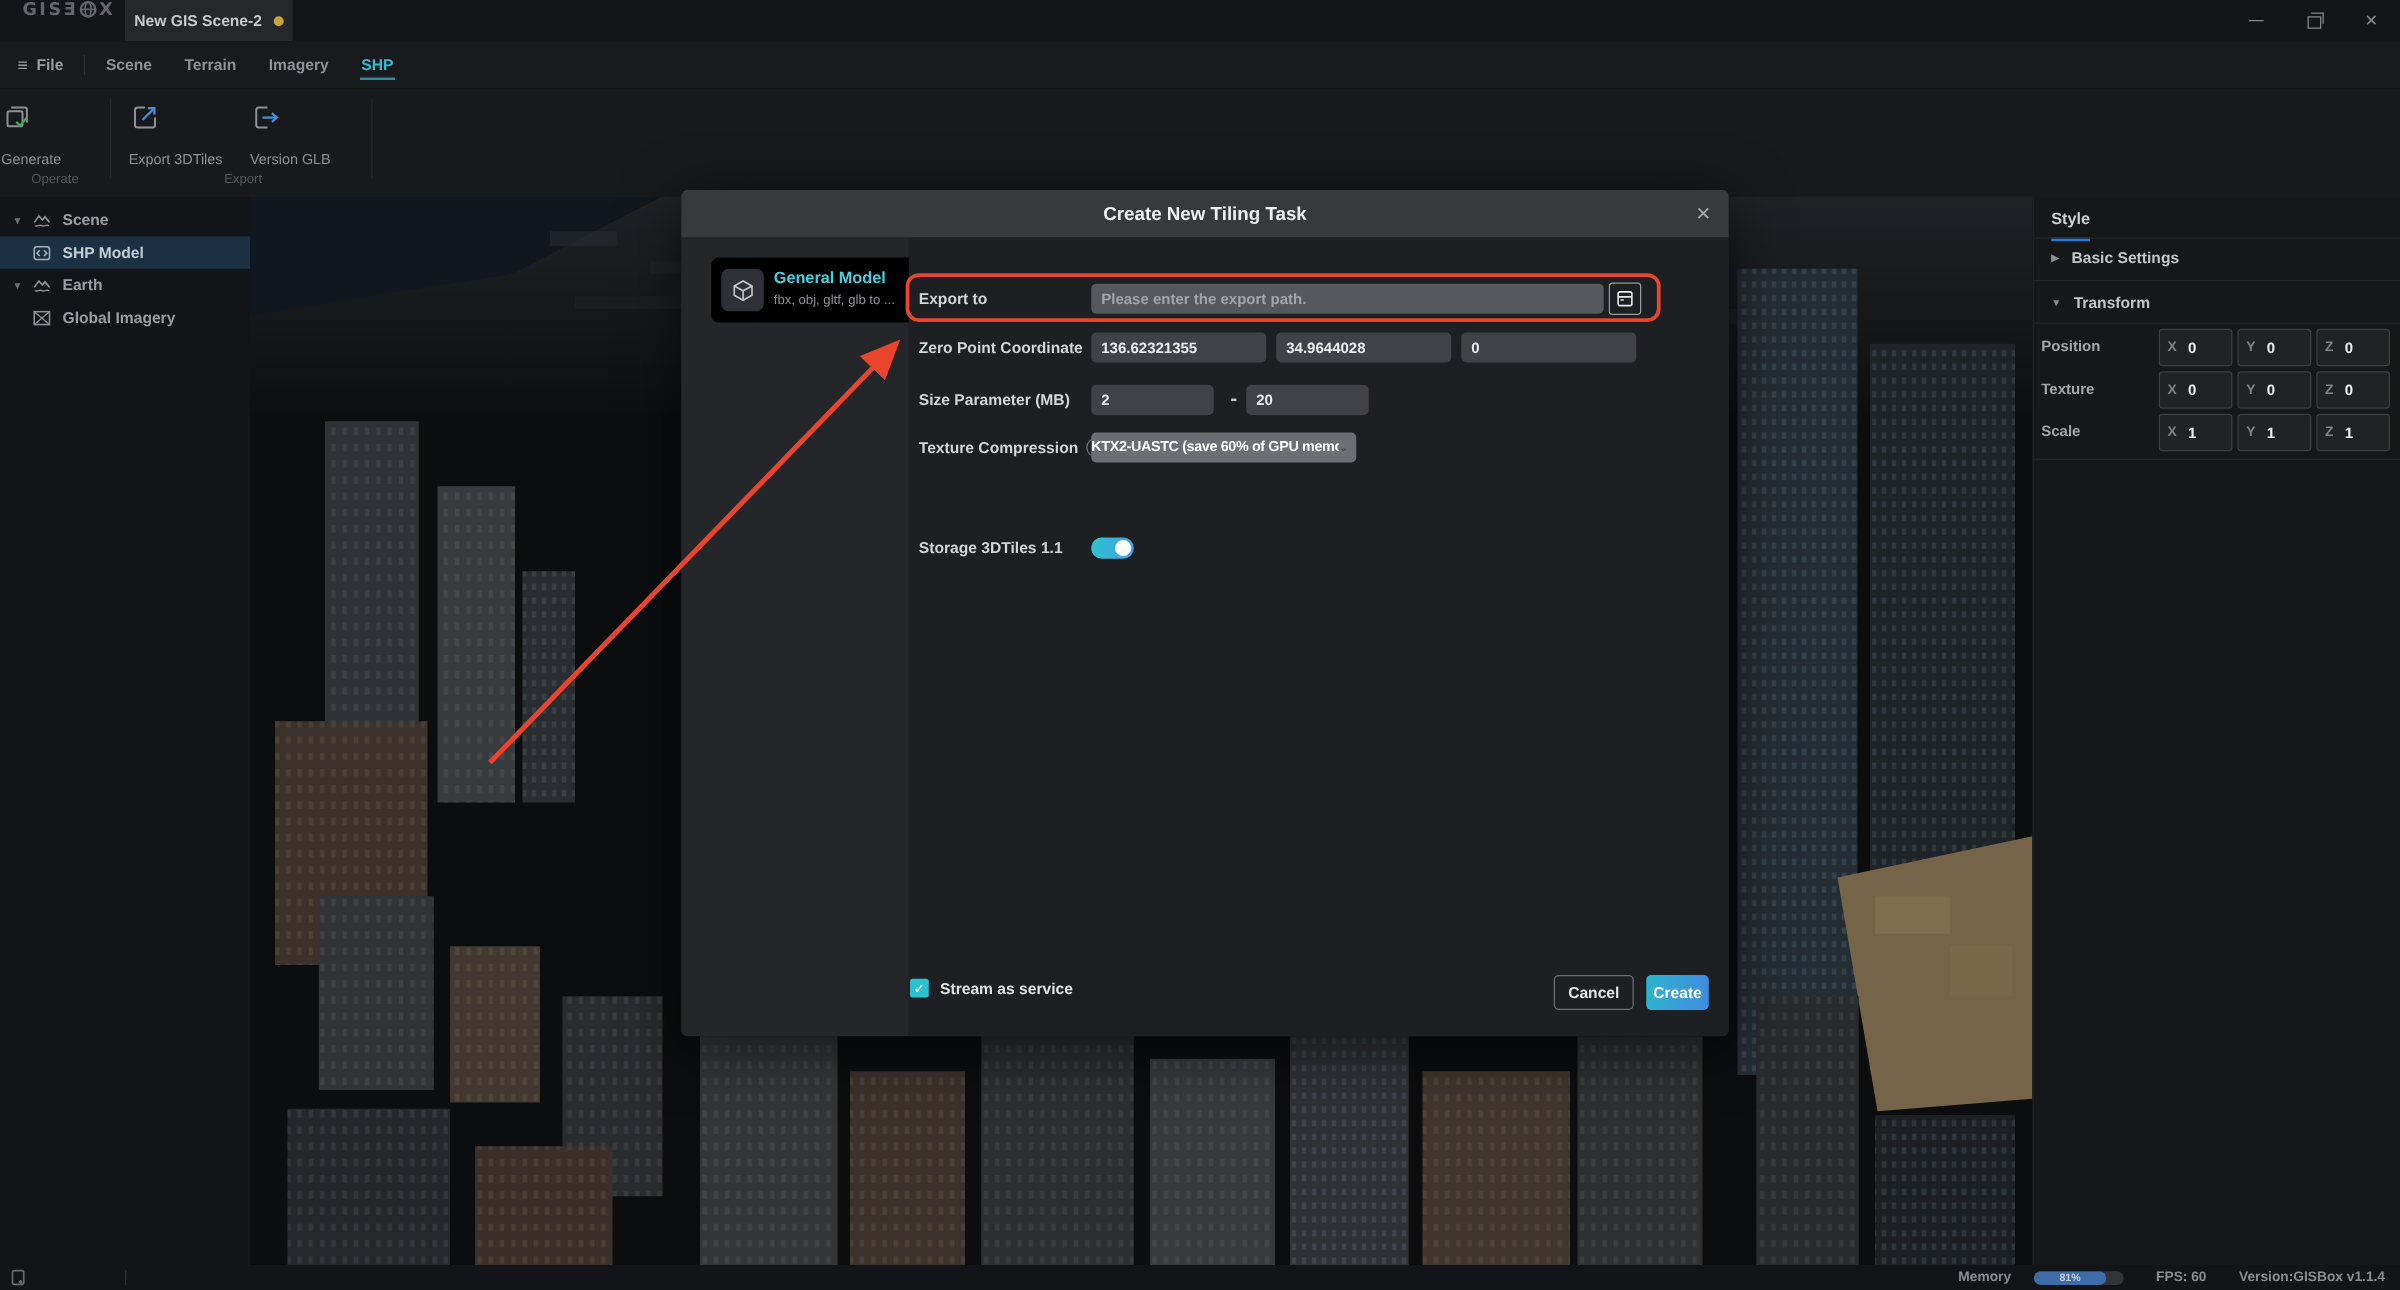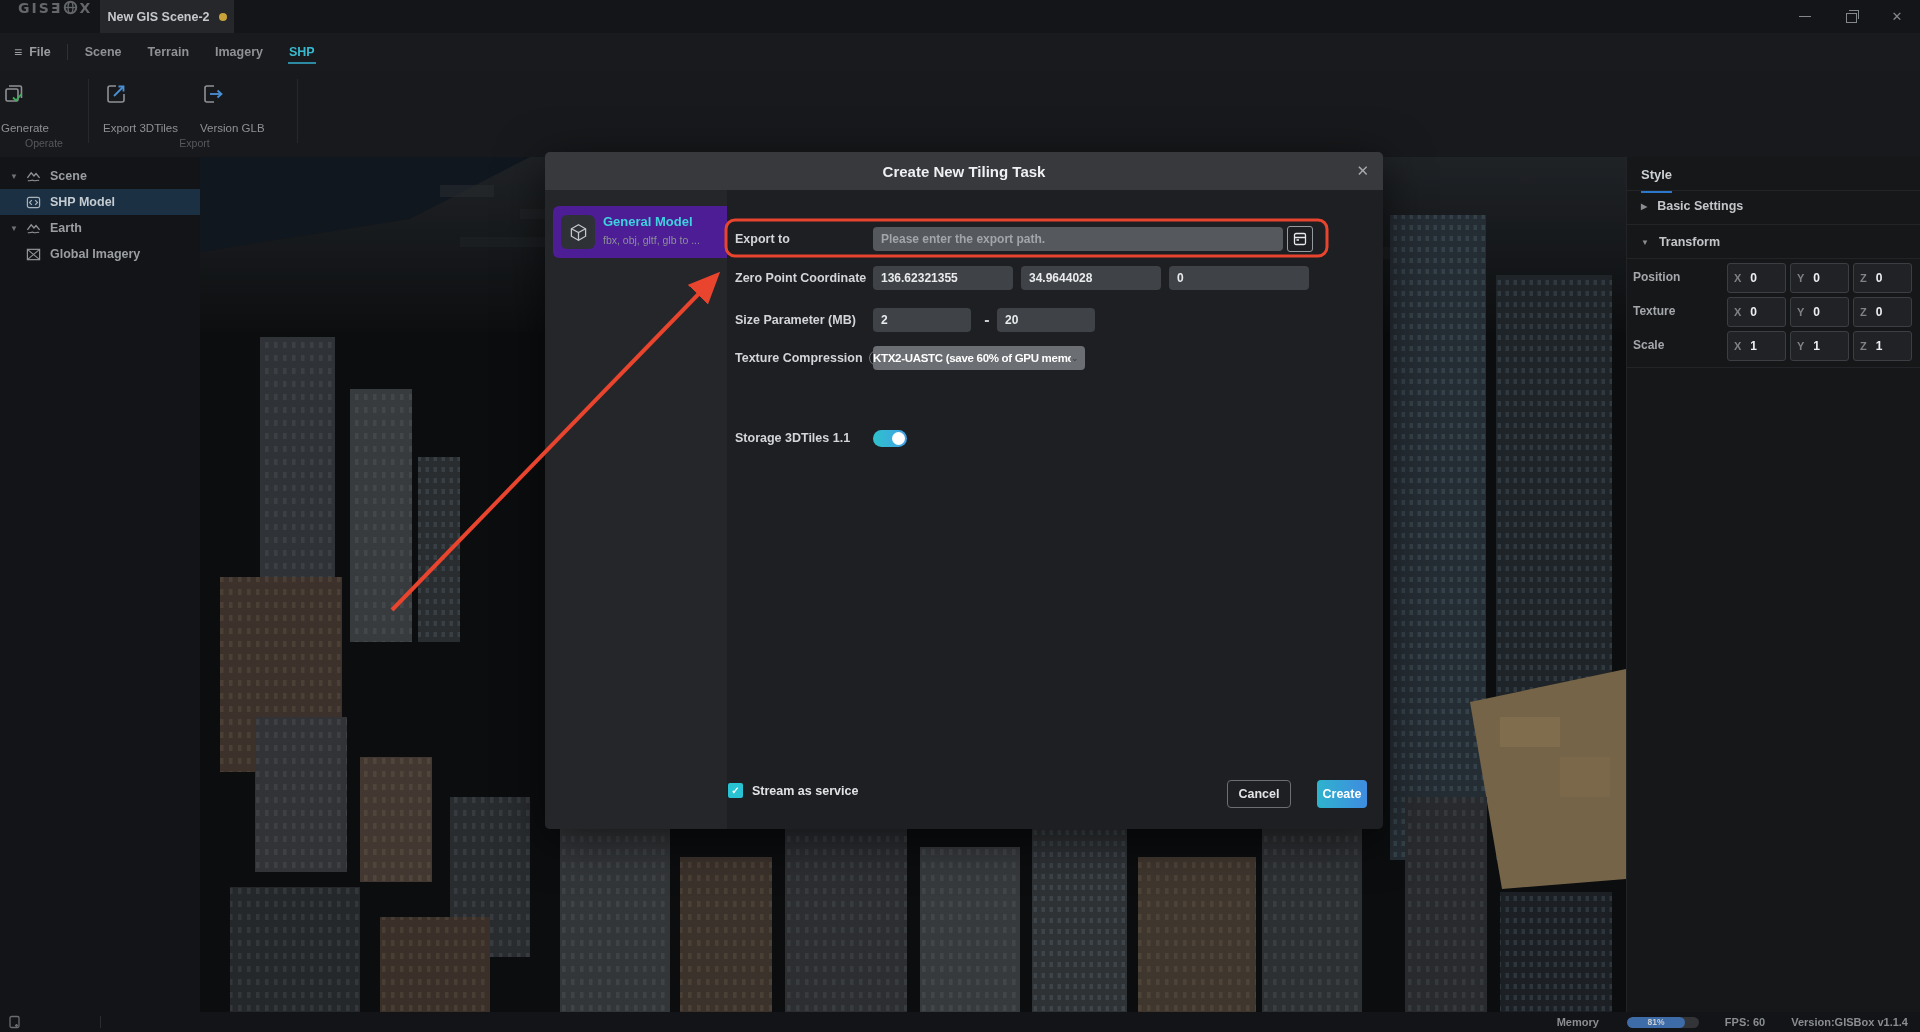--- a/index.html
+++ b/index.html
@@ -63,34 +63,34 @@
   .tf-label{position:absolute;left:6px;top:7px;font-size:12px;font-weight:bold;color:#a4a7ab;}
   .axis-field{position:absolute;top:0;width:57px;height:28px;border:1px solid #3b3e42;border-radius:3px;background:#202226;display:flex;align-items:center;}
   .axis-field .ax{color:#7f8286;font-size:11px;margin-left:6px;font-weight:bold;}
   .axis-field .av{color:#eceef0;font-size:12px;font-weight:bold;margin-left:9px;}
 
   
   .statusbar{position:absolute;left:0;top:1012px;width:1920px;height:20px;background:#131417;display:flex;align-items:center;font-size:11px;color:#8a8d91;}
   .sb-icon{margin-left:8px;width:14px;height:14px;}
   .sb-sep{width:1px;height:12px;background:#2a2c2f;margin-left:78px;}
   .sb-right{position:absolute;right:12px;display:flex;align-items:center;gap:26px;}
-  .mem-wrap{display:flex;align-items:center;gap:28px;font-weight:bold;}
+  .mem-wrap{display:flex;align-items:center;gap:18px;font-weight:bold;}
   .mem-bar{width:72px;height:11px;border-radius:6px;background:#323437;position:relative;overflow:hidden;}
   .mem-fill{position:absolute;left:0;top:0;bottom:0;width:81%;background:#3d6ca8;border-radius:6px;}
   .mem-pct{position:absolute;left:0;width:81%;top:0;bottom:0;display:flex;align-items:center;justify-content:center;font-size:8.5px;color:#c9cdd1;font-weight:bold;}
   .sb-text{font-weight:bold;}
 
   
   .modal{position:absolute;left:545px;top:152px;width:838px;height:677px;border-radius:5px;overflow:hidden;
          box-shadow:0 10px 48px rgba(0,0,0,.6);background:#1d1f22;}
   .modal-header{position:absolute;left:0;top:0;width:838px;height:38px;background:#37393c;display:flex;align-items:center;justify-content:center;}
   .modal-title{font-size:15px;font-weight:bold;color:#eef0f2;}
   .modal-close{position:absolute;right:14px;top:0;height:38px;display:flex;align-items:center;color:#a6a9ac;font-size:15px;cursor:default;}
   .modal-left{position:absolute;left:0;top:38px;width:182px;height:639px;background:#242629;}
-  .src-card{position:absolute;left:8px;top:16px;width:160px;height:52px;background:#4c1d95;border-radius:6px;padding-left:48px;}
+  .src-card{position:absolute;left:24px;top:16px;width:160px;height:52px;background:#000000;border-radius:6px;padding-left:48px;}
   .src-icon{position:absolute;left:8px;top:9px;width:34px;height:34px;background:#2e3135;border-radius:6px;display:flex;align-items:center;justify-content:center;}
   .src-title{position:absolute;left:50px;top:8px;font-size:13px;font-weight:bold;color:#3ed2e0;white-space:nowrap;}
   .src-sub{position:absolute;left:50px;top:28px;font-size:10.5px;color:#8d9094;white-space:nowrap;}
   .modal-form{position:absolute;left:182px;top:38px;width:656px;height:639px;background:#1d1f22;}
   .frow{position:absolute;left:0;width:656px;display:flex;align-items:center;}
   .flabel{position:absolute;left:8px;font-size:12.5px;font-weight:bold;color:#d3d5d8;display:flex;align-items:center;gap:6px;white-space:nowrap;}
   .helpq{width:14px;height:14px;border:1px solid #75787c;border-radius:50%;color:#8b8e92;font-size:9px;display:inline-flex;align-items:center;justify-content:center;font-weight:bold;}
   .tinput{background:#3f4246;border:none;outline:none;border-radius:4px;height:24px;color:#e9ebed;
           font-size:12px;font-weight:bold;padding:0 8px;font-family:"Liberation Sans",sans-serif;box-sizing:border-box;}
   .export-input{position:absolute;left:146px;width:410px;background:#55585c;}
@@ -103,21 +103,21 @@
            text-align:right;letter-spacing:-0.3px;padding-right:3px;}
   .dd-caret{width:14px;font-size:9px;color:#3c3e41;}
   .toggle{position:absolute;left:146px;width:34px;height:17px;border-radius:9px;background:#4b4e52;}
   .toggle .knob{position:absolute;top:2px;width:13px;height:13px;border-radius:50%;background:#ccCfd2;left:2px;}
   .toggle.on{background:linear-gradient(90deg,#2ec2cc,#41a0e8);}
   .toggle.on .knob{left:auto;right:2px;background:#ffffff;}
   .modal-footer-left{position:absolute;left:183px;top:631px;display:flex;align-items:center;gap:9px;}
   .checkbox{width:15px;height:15px;border-radius:2px;background:#29c2d3;display:flex;align-items:center;justify-content:center;
             color:#fff;font-size:10px;font-weight:bold;}
   .stream-label{font-size:12.5px;font-weight:bold;color:#e0e2e4;}
-  .modal-footer-right{position:absolute;right:16px;top:628px;display:flex;gap:26px;}
+  .modal-footer-right{position:absolute;right:16px;top:628px;display:flex;gap:10px;}
   .btn{height:28px;border-radius:4px;font-size:12.5px;font-weight:bold;display:flex;align-items:center;justify-content:center;
        font-family:"Liberation Sans",sans-serif;}
   .btn-cancel{width:64px;border:1px solid #6b6e72;color:#e2e4e6;background:transparent;box-sizing:border-box;}
   .btn-create{width:50px;border:none;color:#fff;background:linear-gradient(90deg,#2eb3cd,#3f8ce0);}
 
   .overlay{position:absolute;left:0;top:0;width:1920px;height:1032px;pointer-events:none;}
 </style>
 </head>
 <body>
 

